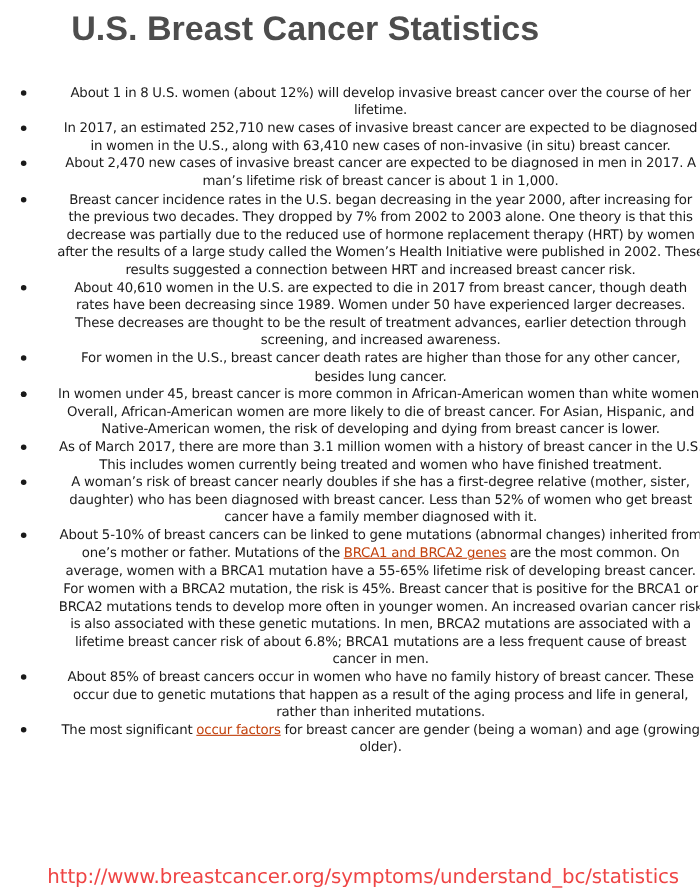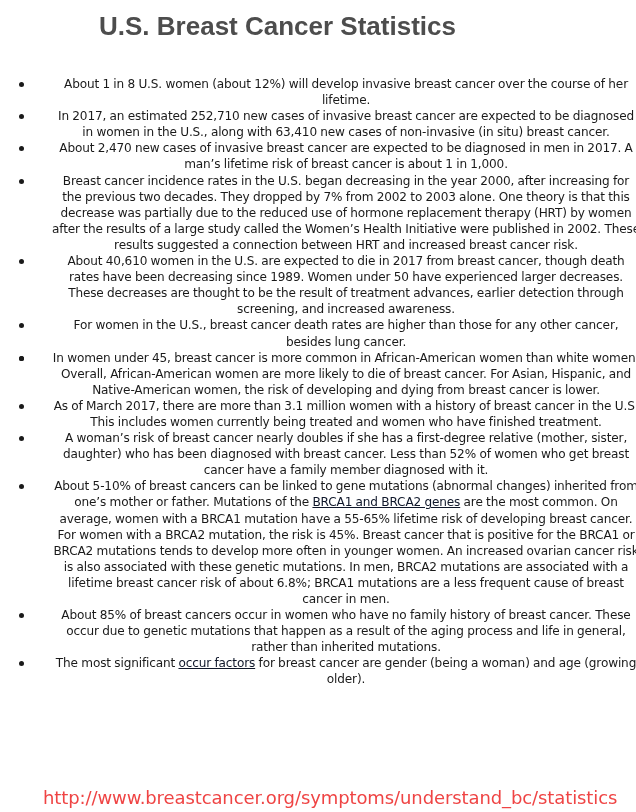--- a/index.html
+++ b/index.html
@@ -16,21 +16,21 @@
       color: #1a1a1a;
     }
     .title {
       position: absolute;
       top: 8px;
       left: 0;
       width: 555px;
       text-align: center;
       font-family: "Liberation Sans", sans-serif;
       font-weight: bold;
-      font-size: 26px;
+      font-size: 31px;
       line-height: 36px;
       color: #4d4d4d;
       margin: 0;
     }
     .facts {
       position: absolute;
       top: 64px;
       left: 0;
       width: 636px;
       margin: 12px;
@@ -50,21 +50,21 @@
     .bullet {
       position: absolute;
       left: 7px;
       top: 6px;
       width: 5px;
       height: 5px;
       border-radius: 50%;
       background: #1a1a1a;
     }
     .link {
-      color: #0f172a;
+      color: #c2410c;
       text-decoration: underline;
       cursor: pointer;
     }
     .source {
       position: absolute;
       top: 789px;
       left: 43px;
       font-size: 18px;
       line-height: 18px;
       letter-spacing: -0.1px;

